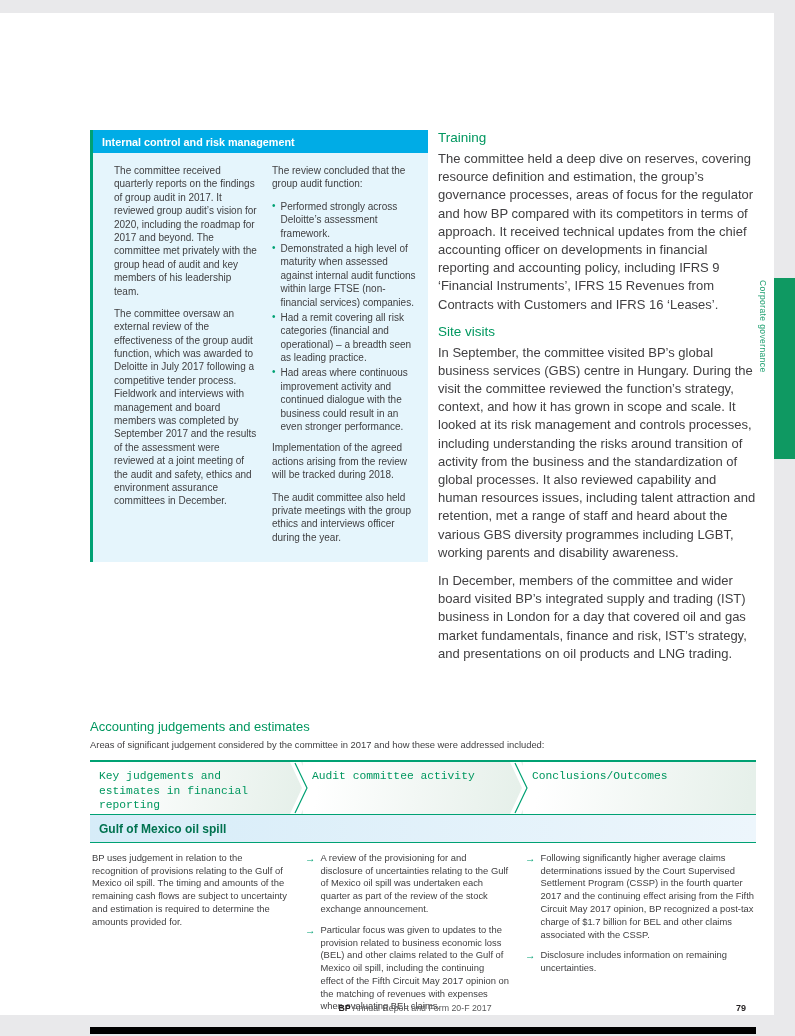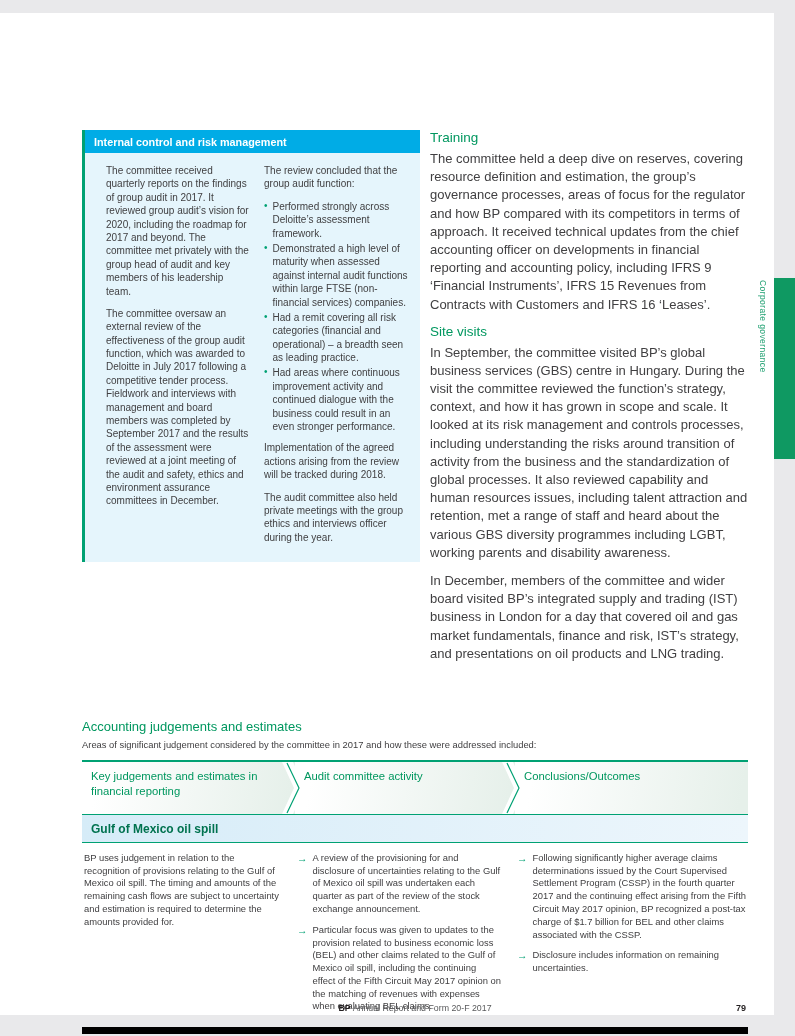--- a/index.html
+++ b/index.html
@@ -17,21 +17,21 @@
   .side-tab-bar{
     position:absolute;top:278px;right:0;width:21px;height:181px;
     background:#0f9962;
   }
   .side-tab-label{
     position:absolute;top:280px;right:27px;
     writing-mode:vertical-rl;
     color:#22a173;font-size:8.5px;letter-spacing:.4px;white-space:nowrap;
   }
   .content{
-    position:absolute;left:82px;top:117px;width:666px;
+    position:absolute;left:90px;top:117px;width:666px;
     color:#414042;
   }
   .top-row{display:flex;gap:10px;align-items:flex-start;}
 
   
   .infobox{width:338px;flex:0 0 338px;border-left:3px solid #00a173;box-sizing:border-box;}
   .infobox-header{
     background:#00ace6;color:#ffffff;font-weight:bold;
     font-size:10.8px;padding:6px 9px 5px;
   }
@@ -63,20 +63,21 @@
   .tbl{width:666px;}
   .tbl-header{
     position:relative;display:flex;
     border-top:2px solid #00a173;border-bottom:1px solid #00a173;
     height:52px;box-sizing:content-box;
   }
   .tbl-hcell{
     box-sizing:border-box;padding:7px 22px 18px 9px;
     font-size:11.3px;line-height:1.3;color:#00975f;
     background:linear-gradient(100deg,#ffffff 8%,#e6f0ea 96%);
+    font-family:Liberation Mono, monospace;
   }
   .hc1{width:213px;}
   .hc2{width:220px;}
   .hc3{width:233px;}
   .chev{position:absolute;top:0;width:26px;height:52px;}
   .chev.c1{left:200px;}
   .chev.c2{left:420px;}
 
   .tbl-section{
     border-bottom:1px solid #00a173;

